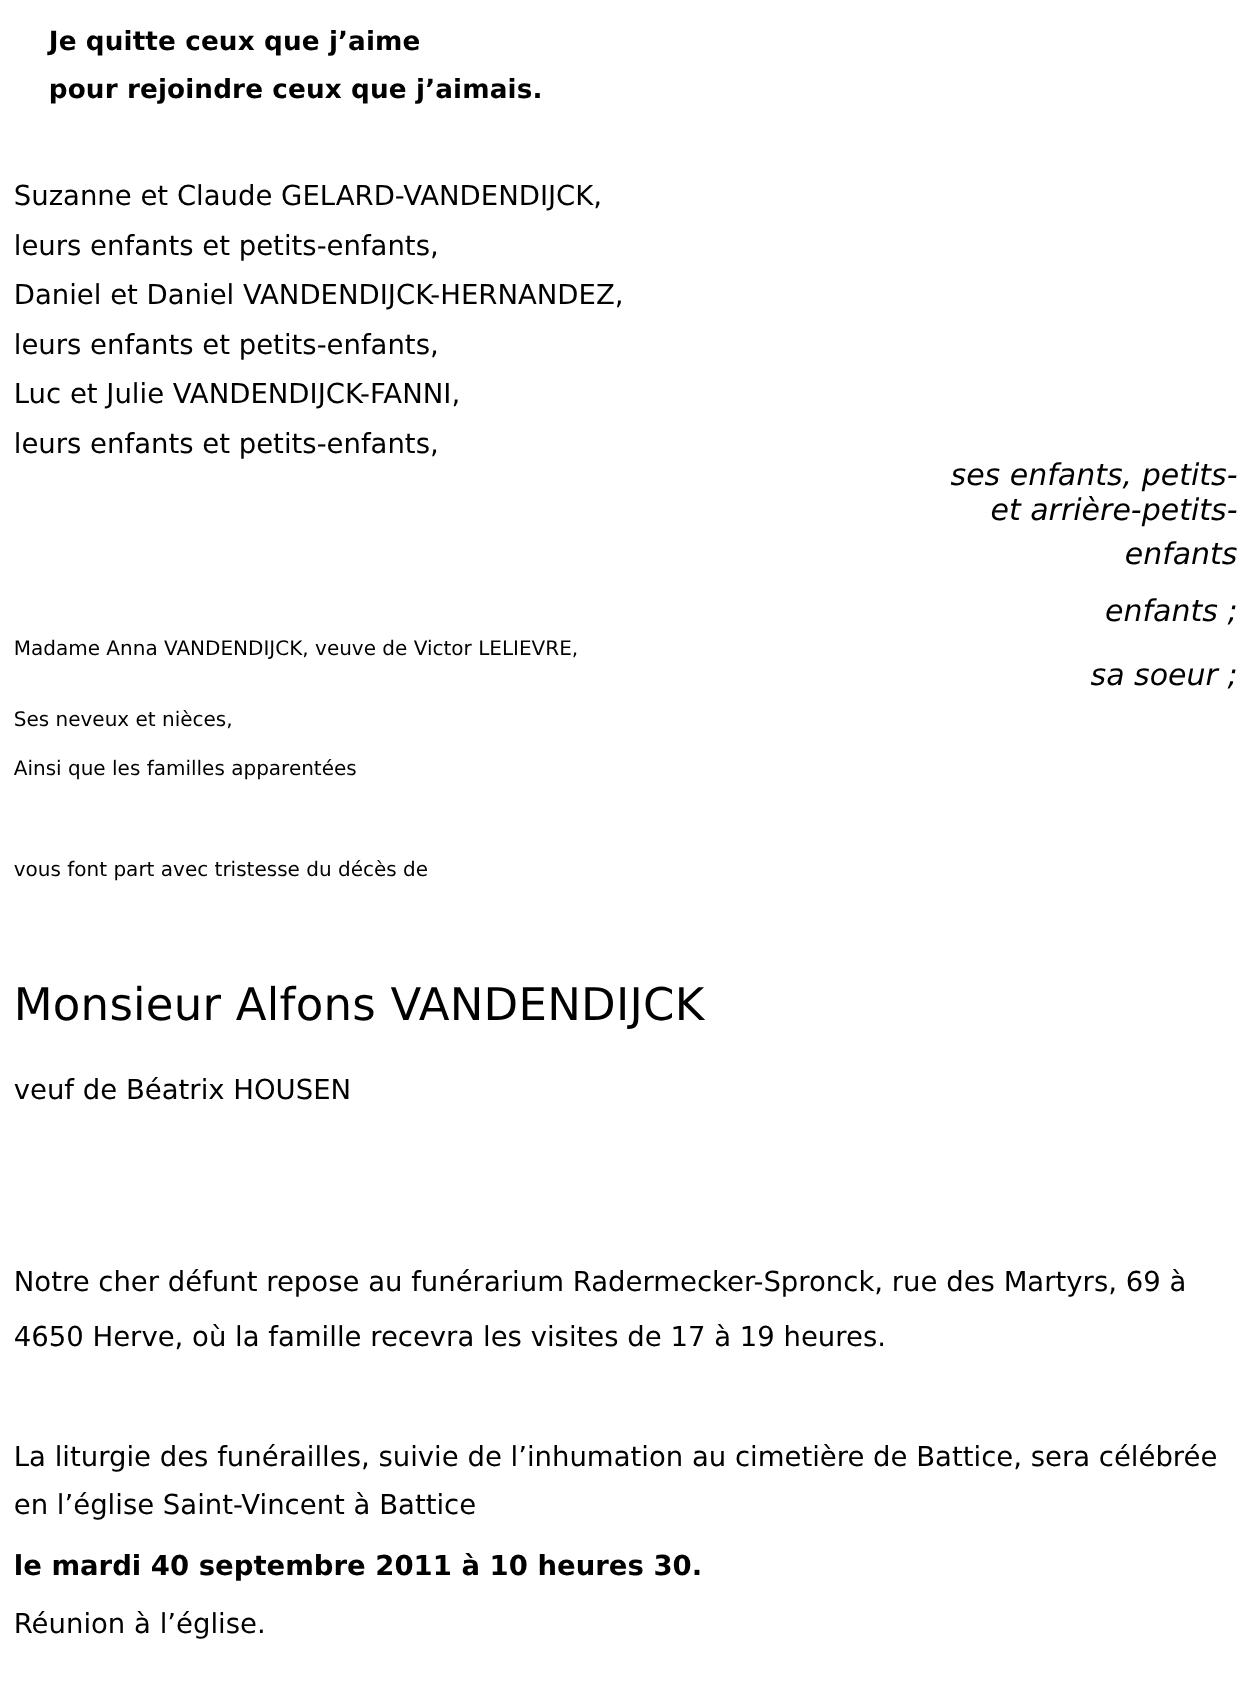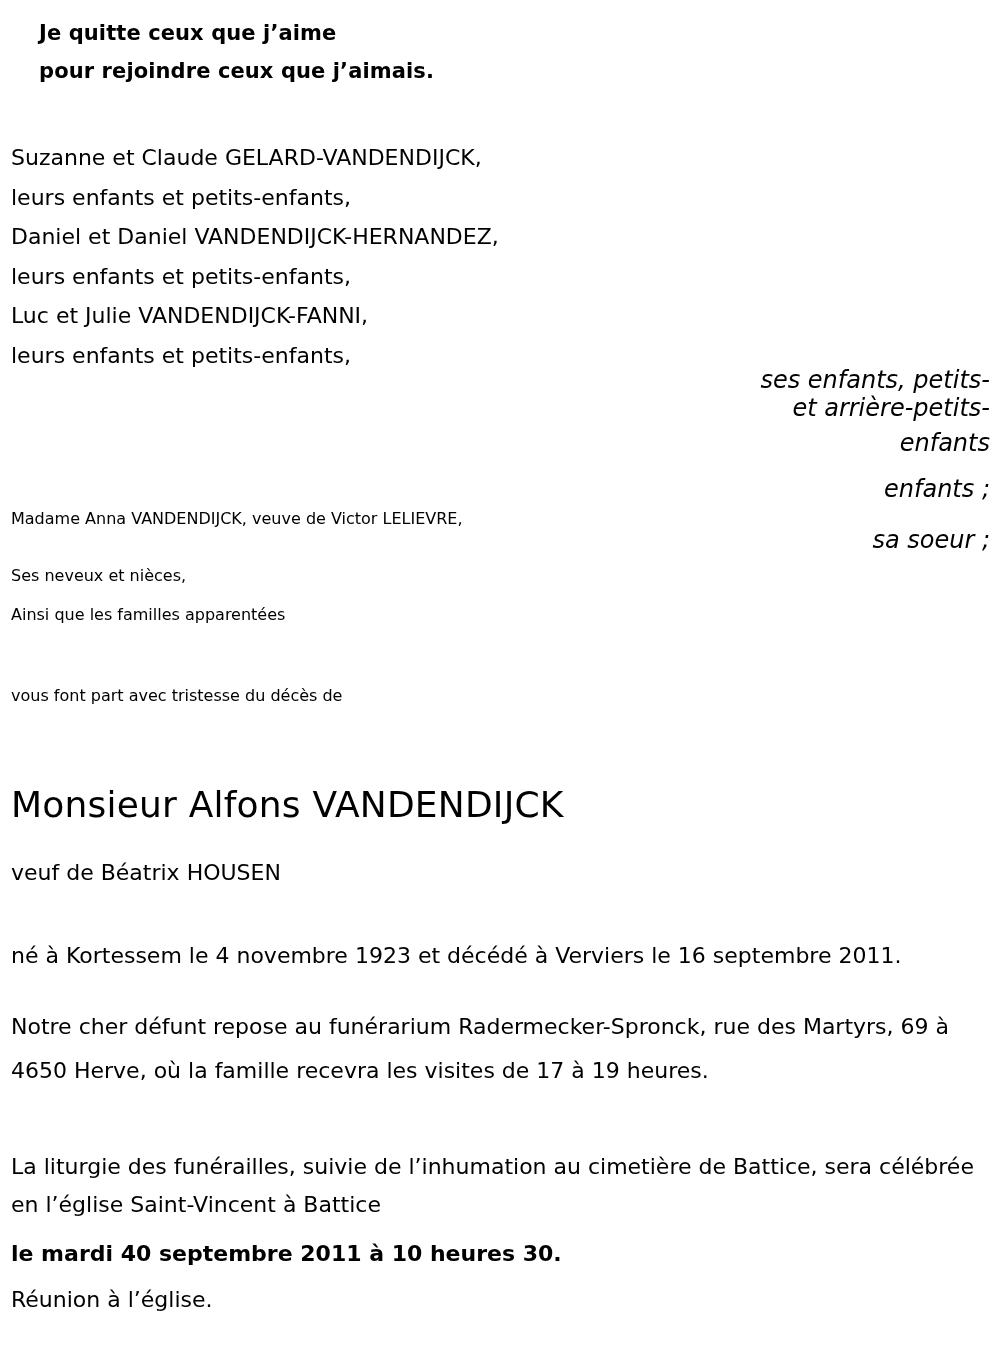--- a/index.html
+++ b/index.html
@@ -181,19 +181,18 @@
   <div class="descriptor" id="desc-sister">sa soeur ;</div>
 
   <div class="midblock mid-line" id="line-families">Ainsi que les familles apparentées</div>
   <div class="midblock mid-line" id="line-nephews">Ses neveux et nièces,</div>
   <div class="midblock mid-line" id="line-announce">vous font part avec tristesse du décès de</div>
 
   <div class="deceased-name">Monsieur Alfons VANDENDIJCK</div>
 
   <div class="spouse">veuf de Béatrix HOUSEN</div>
 
-  <div class="para" id="para-birth">né à Kortessem le 4 novembre 1923 et décédé à Verviers le 16 septembre 2011.</div>
   <div class="para" id="para-funerarium">Notre cher défunt repose au funérarium Radermecker-Spronck, rue des Martyrs, 69 à 4650 Herve, où la famille recevra les visites de 17 à 19 heures.</div>
   <div class="para" id="para-liturgy">La liturgie des funérailles, suivie de l’inhumation au cimetière de Battice, sera célébrée en l’église Saint-Vincent à Battice</div>
   <div class="para" id="para-datetime">le mardi 40 septembre 2011 à 10 heures 30.</div>
   <div class="para" id="para-reunion">Réunion à l’église.</div>
 
 </div>
 
 </body></html>

